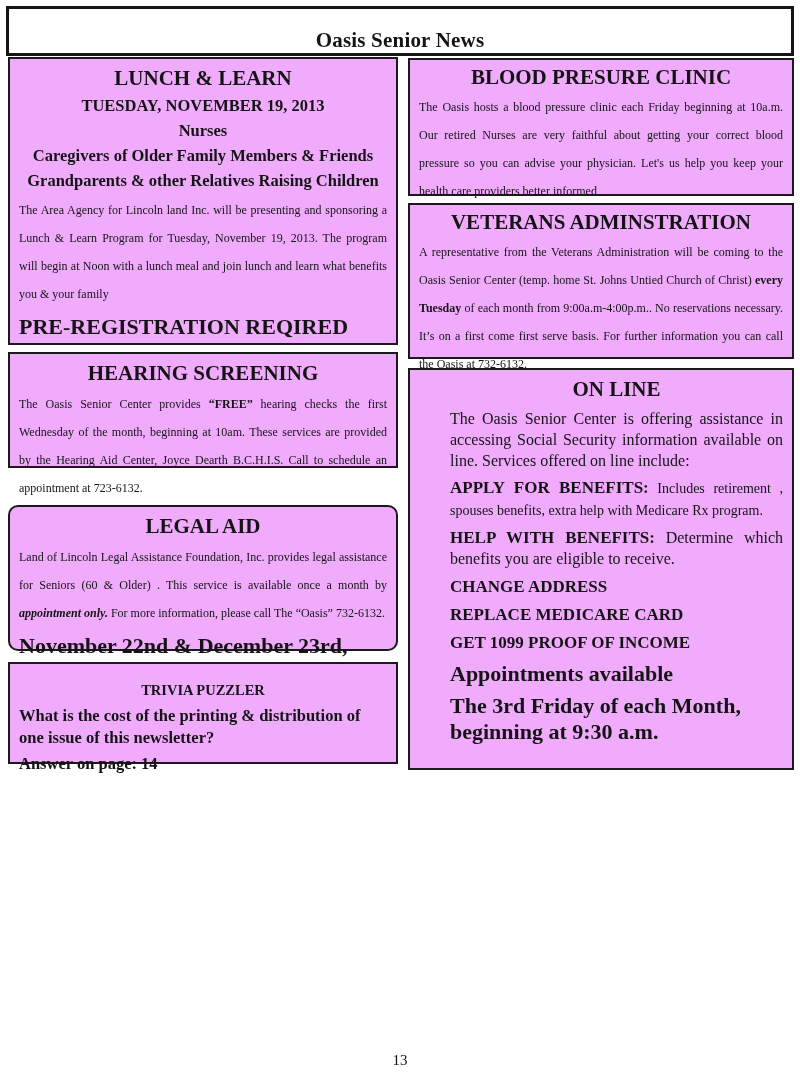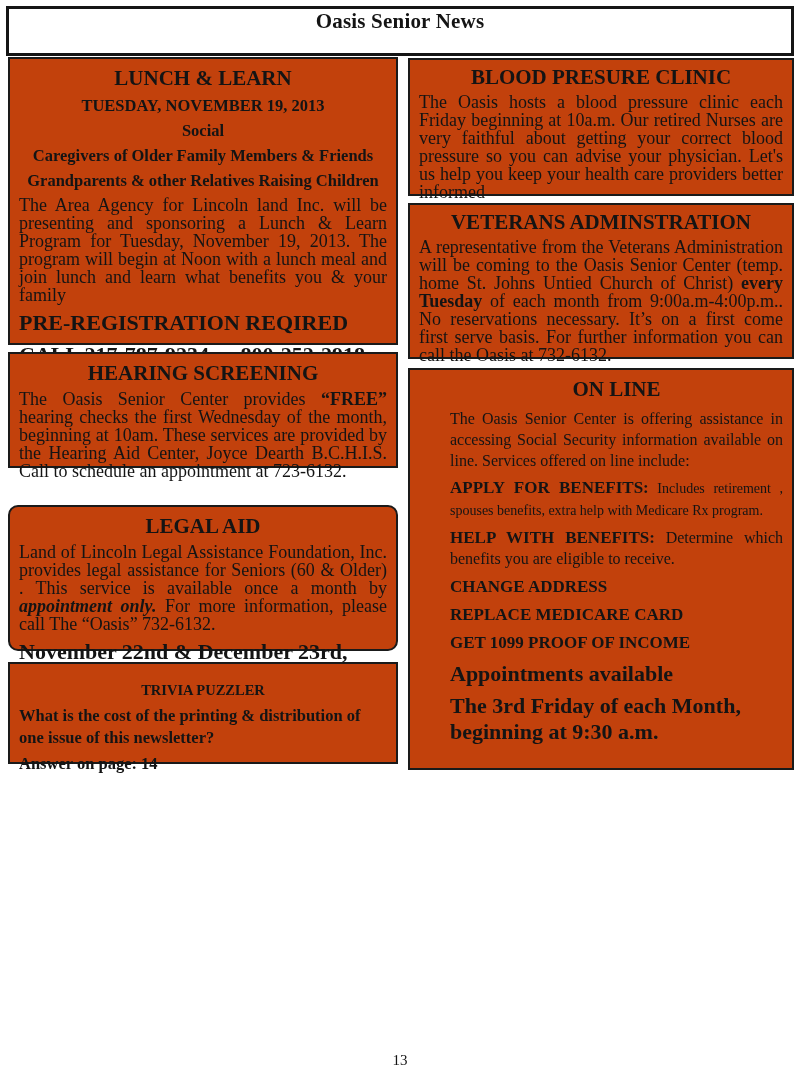--- a/index.html
+++ b/index.html
@@ -3,43 +3,43 @@
 <meta charset="utf-8">
 <style>
   * { margin:0; padding:0; box-sizing:border-box; }
   html,body { background:#ffffff; }
   .page {
     position:relative; width:800px; height:1085px; background:#ffffff;
     font-family:"Liberation Serif", serif; color:#141414;
   }
   .masthead {
     position:absolute; left:6px; top:6px; width:788px; height:50px;
-    border:3px solid #151515; display:flex; align-items:flex-start; justify-content:center;
+    border:3px solid #151515; display:flex; align-items:flex-end; justify-content:center;
   }
   .masthead-title { font-size:21px; font-weight:bold; letter-spacing:.2px; }
 
   .box {
-    position:absolute; border:2px solid #1a1a1a; background:#c2410c;
+    position:absolute; border:2px solid #1a1a1a; background:#f0abfc;
     padding:4px 9px 6px 9px; overflow:visible;
   }
   .box-lunch    { left:8px;   top:57px;  width:390px; height:288px; }
   .box-hearing  { left:8px;   top:352px; width:390px; height:116px; }
   .box-legal    { left:8px;   top:505px; width:390px; height:146px;border-radius:10px; }
   .box-trivia   { left:8px;   top:662px; width:390px; height:102px; }
   .box-blood    { left:408px; top:58px;  width:386px; height:138px; }
   .box-veterans { left:408px; top:203px; width:386px; height:156px; }
   .box-ssa      { left:408px; top:368px; width:386px; height:402px;padding-left:40px; }
 
   .h1 { font-size:21px; font-weight:bold; text-align:center; margin:3px 0 4px; }
   .h1.tight { margin:1px 0 2px; }
   .h2 { font-size:16.5px; font-weight:bold; text-align:center; margin:5px 0; }
   .h3 { font-size:14.5px; font-weight:bold; text-align:center; margin:14px 0 6px; }
 
   .body-text {
-    font-size:18px; line-height:18px; text-align:justify; margin:3px 0;
+    font-size:12px; line-height:28px; text-align:justify; margin:3px 0;
   }
   .center-bold { font-size:22px; font-weight:bold; text-align:left; margin:6px 0 2px; }
   .left-bold   { font-size:16.5px; font-weight:bold; line-height:22px; margin:4px 0; }
 
   .ssa-item { font-size:16px; line-height:21px; text-align:justify; margin:6px 0; }
   .ssa-label { font-weight:bold; font-size:17px; }
   .ssa-small { font-size:14px; }
   .ssa-line { font-size:17px; font-weight:bold; margin:8px 0; }
 
   .page-number {
@@ -52,21 +52,21 @@
 
 <div class="page">
 
   <div class="masthead">
     <div class="masthead-title">Oasis Senior News</div>
   </div>
 
   <div class="box box-lunch">
     <div class="h1">LUNCH &amp; LEARN</div>
     <div class="h2">TUESDAY, NOVEMBER 19, 2013</div>
-    <div class="h2">Social</div>
+    <div class="h2">Nurses</div>
     <div class="h2">Caregivers of Older Family Members &amp; Friends</div>
     <div class="h2">Grandparents &amp; other Relatives Raising Children</div>
     <p class="body-text">The Area Agency for Lincoln land Inc. will be presenting and sponsoring a Lunch &amp; Learn Program for Tuesday, November 19, 2013.  The program will begin at Noon with a lunch meal and join lunch and learn what benefits you &amp; your family</p>
     <div class="center-bold">PRE-REGISTRATION REQIRED</div>
     <div class="center-bold">CALL 217-787-9234 or 800-252-2918.</div>
   </div>
 
   <div class="box box-hearing">
     <div class="h1">HEARING SCREENING</div>
     <p class="body-text"><span>The Oasis Senior Center provides </span><strong>“FREE”</strong><span> hearing checks the first Wednesday of the month, beginning at 10am. These services are provided by the Hearing Aid Center, Joyce Dearth B.C.H.I.S.  Call to  schedule an appointment at 723-6132.</span></p>

